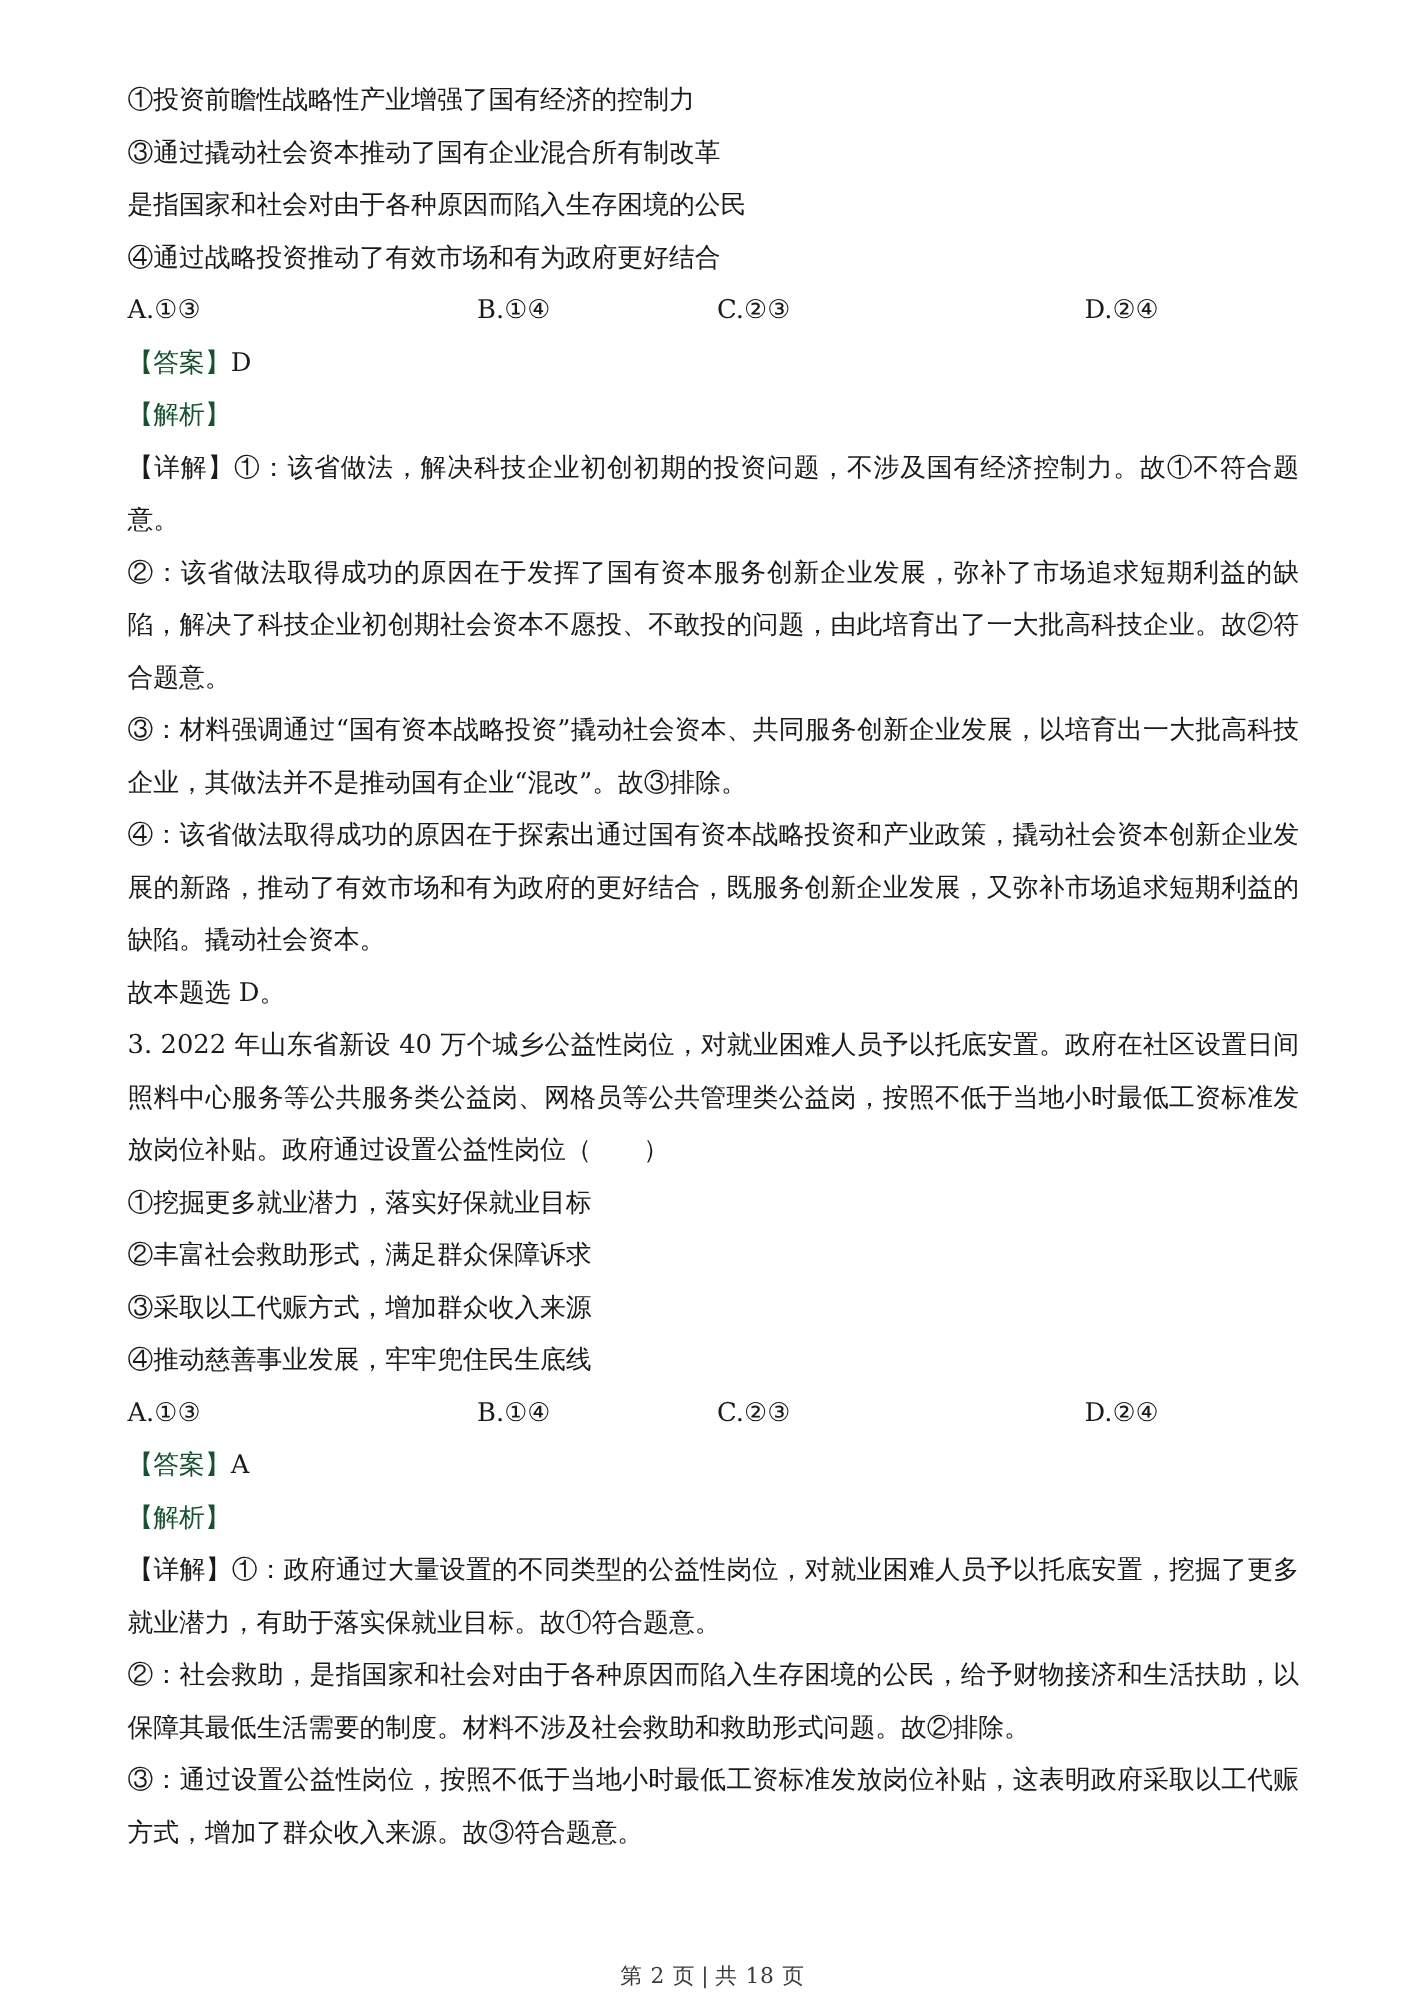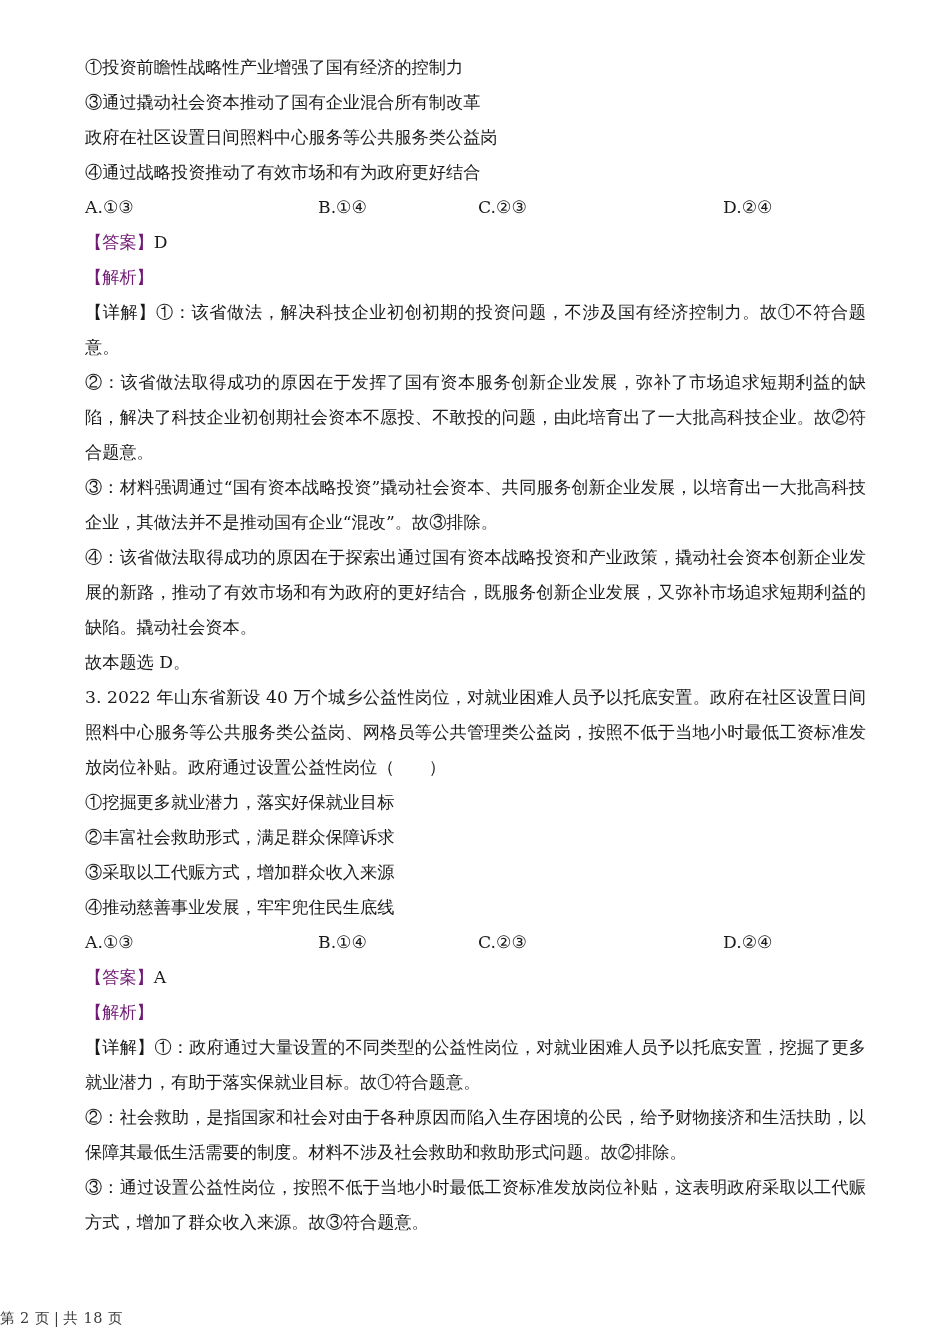--- a/index.html
+++ b/index.html
@@ -54,53 +54,54 @@
     white-space: nowrap;
   }
   .opt-a { left: 0px; }
   .opt-b { left: 196px; margin-left: 37px; }
   .opt-c { left: 393px; }
   .opt-d { left: 590px; margin-left: 48px; }
   .opt-letter { font-family: "DejaVu Serif", "Liberation Serif", serif; }
 
   
   .tag {
-    color: #701a75;
+    color: #14532d;
   }
   .tagline {
     font-size: 17.2px;
     line-height: 35px;
     white-space: nowrap;
   }
   .tagline .ans {
     color: #1a1a1a;
   }
 
   
   .footer {
     position: absolute;
     left: 0;
     top: 1308px;
     width: 950px;
+    text-align: center;
     font-size: 14.5px;
     line-height: 20px;
     color: #3a3a3a;
     letter-spacing: 0.5px;
   }
   .footer .sep { margin: 0 4px; color: #3a3a3a; }
 </style>
 </head>
 <body>
 
 <div class="page">
   <div class="content">
 
     <div class="stmt">①投资前瞻性战略性产业增强了国有经济的控制力</div>
     <div class="stmt">③通过撬动社会资本推动了国有企业混合所有制改革</div>
-    <div class="stmt">政府在社区设置日间照料中心服务等公共服务类公益岗</div>
+    <div class="stmt">是指国家和社会对由于各种原因而陷入生存困境的公民</div>
     <div class="stmt">④通过战略投资推动了有效市场和有为政府更好结合</div>
 
     <div class="options">
       <span class="opt opt-a"><span class="opt-letter">A.</span><span>①③</span></span>
       <span class="opt opt-b"><span class="opt-letter">B.</span><span>①④</span></span>
       <span class="opt opt-c"><span class="opt-letter">C.</span><span>②③</span></span>
       <span class="opt opt-d"><span class="opt-letter">D.</span><span>②④</span></span>
     </div>
 
     <div class="tagline"><span class="tag">【答案】</span><span class="ans">D</span></div>

